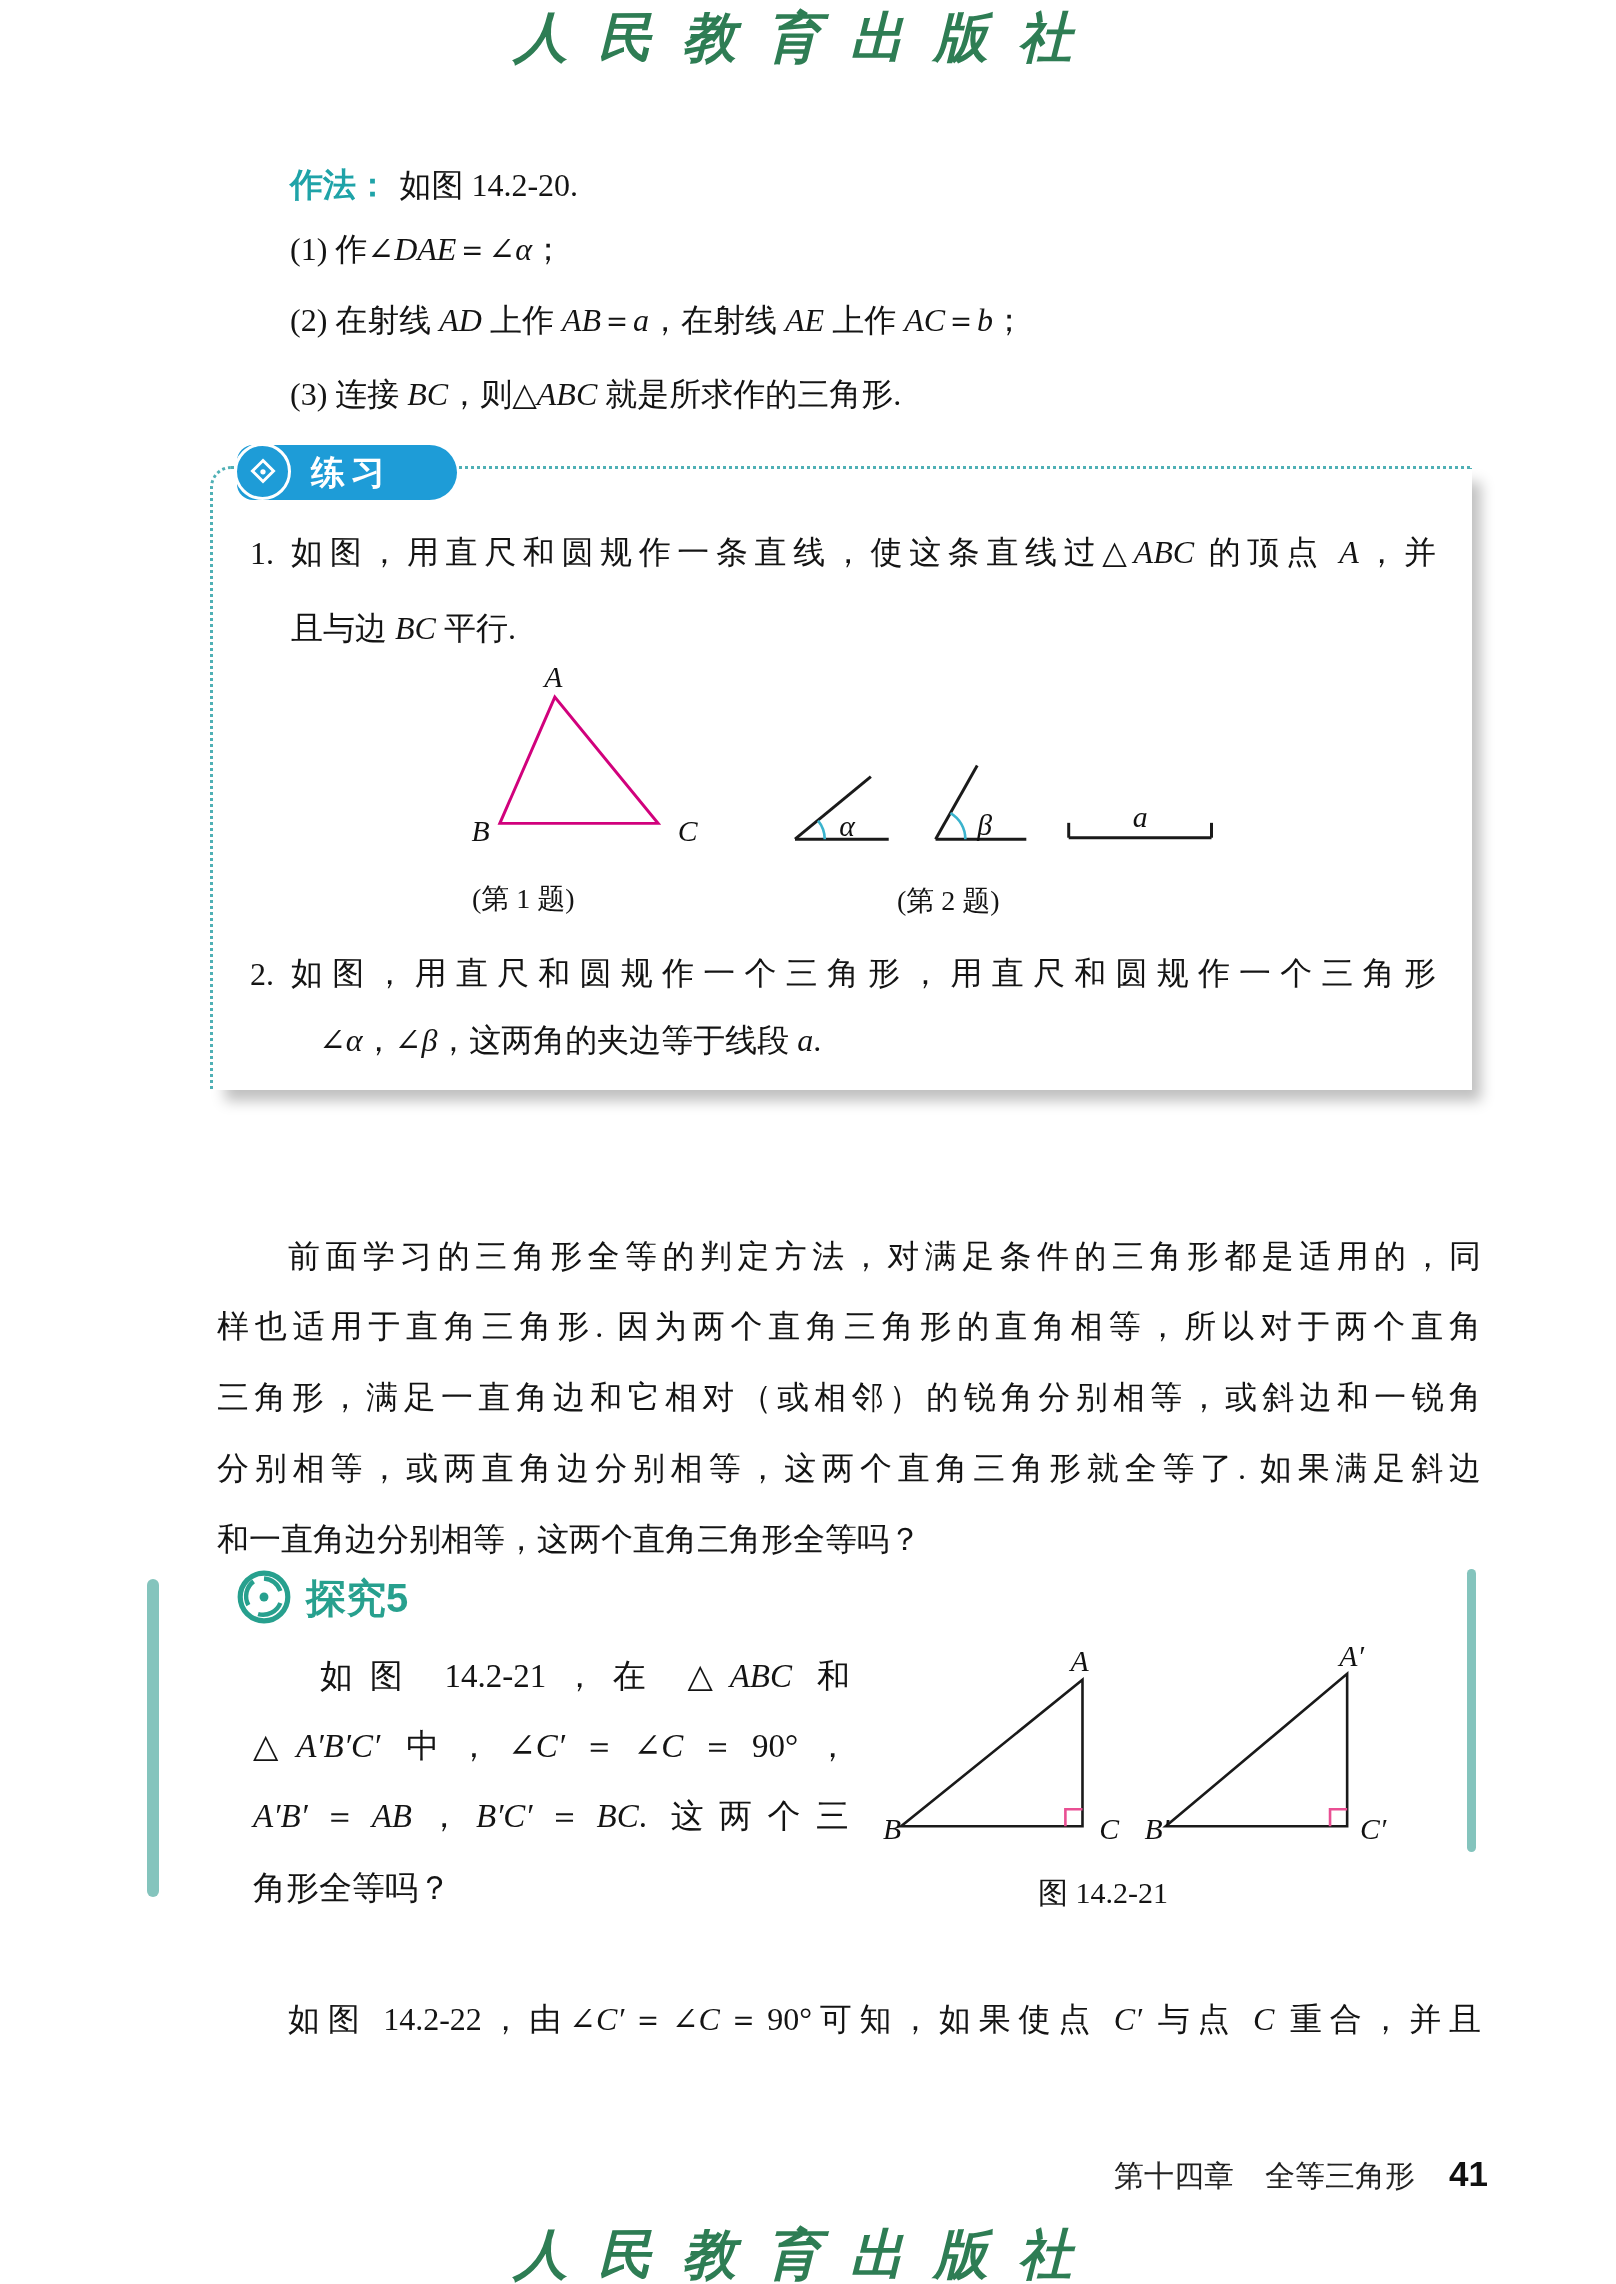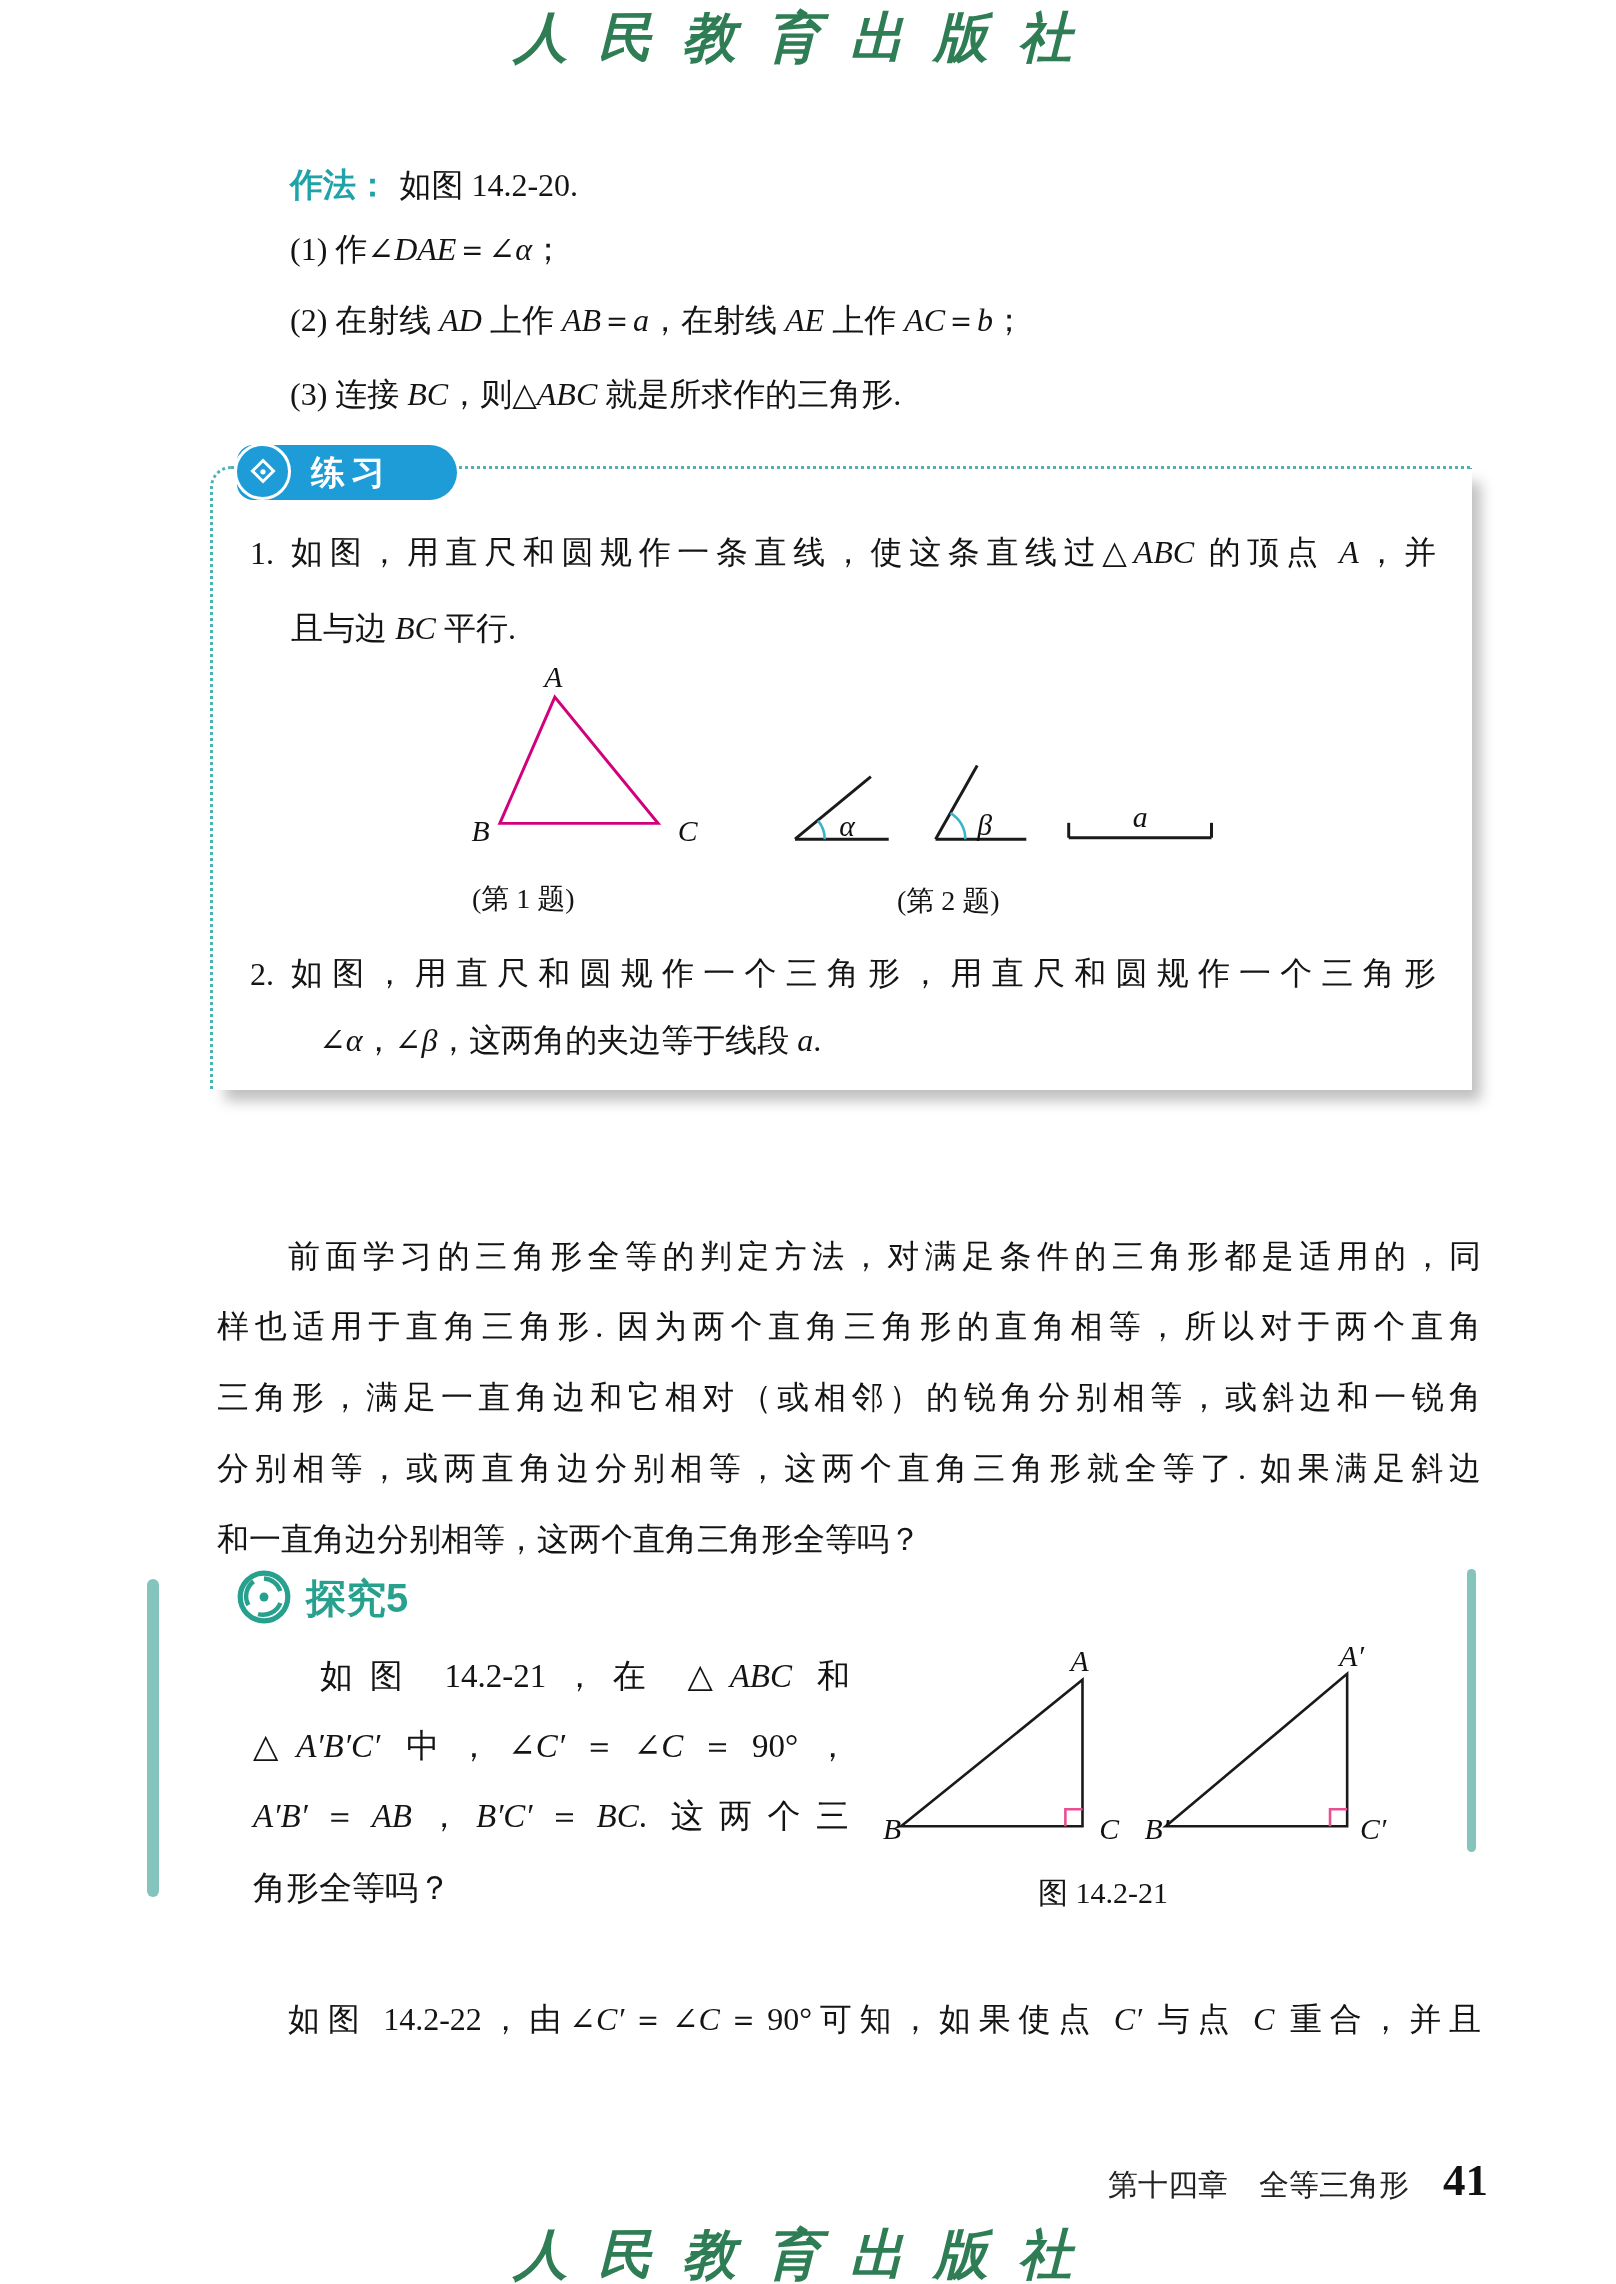--- a/index.html
+++ b/index.html
@@ -45,22 +45,22 @@
 
   .inq-bar{position:absolute;background:#84c4bd;border-radius:6px;}
   .inq-label{
     position:absolute;left:306px;top:1571px;font-family:"Liberation Sans","DejaVu Sans",sans-serif;
     font-weight:bold;font-size:40px;color:#27a08e;
   }
 
   .footer{position:absolute;top:2154px;left:744px;width:744px;text-align:right;}
   .footer .chap{font-size:30px;color:#222;}
   .footer .sect{font-size:30px;color:#222;margin-left:31px;}
-  .footer .pnum{font-family:Liberation Serif, serif;font-weight:bold;
-    font-size:45px;color:#111;margin-left:34px;}
+  .footer .pnum{font-family:Liberation Sans, sans-serif;font-weight:bold;
+    font-size:35px;color:#111;margin-left:34px;}
 
   svg text{font-family:"Liberation Serif","DejaVu Serif",serif;font-style:italic;font-size:40px;fill:#111;}
 </style>
 </head>
 <body>
 
 <div class="page">
 
   <div class="logo logo-top">人民教育出版社</div>
   <div class="logo logo-bottom">人民教育出版社</div>

